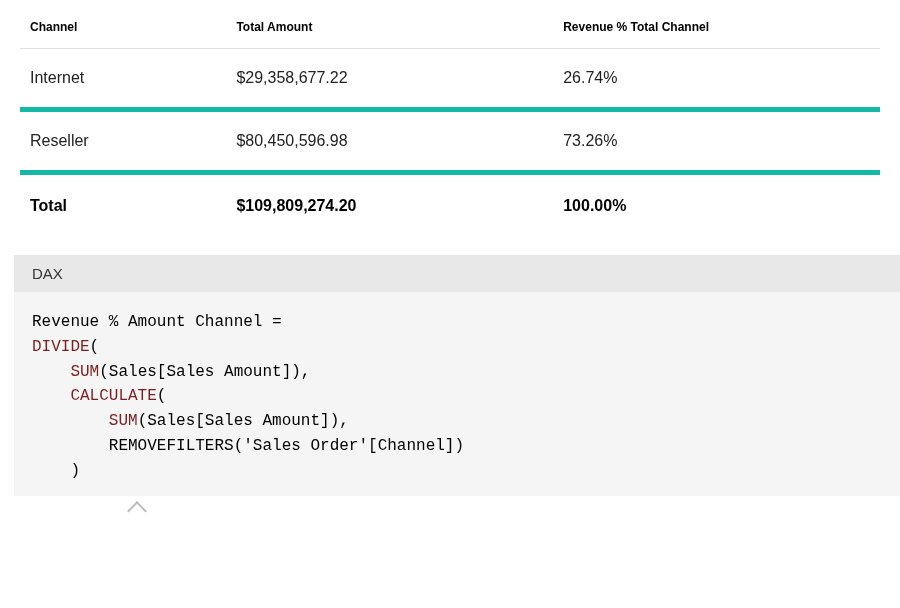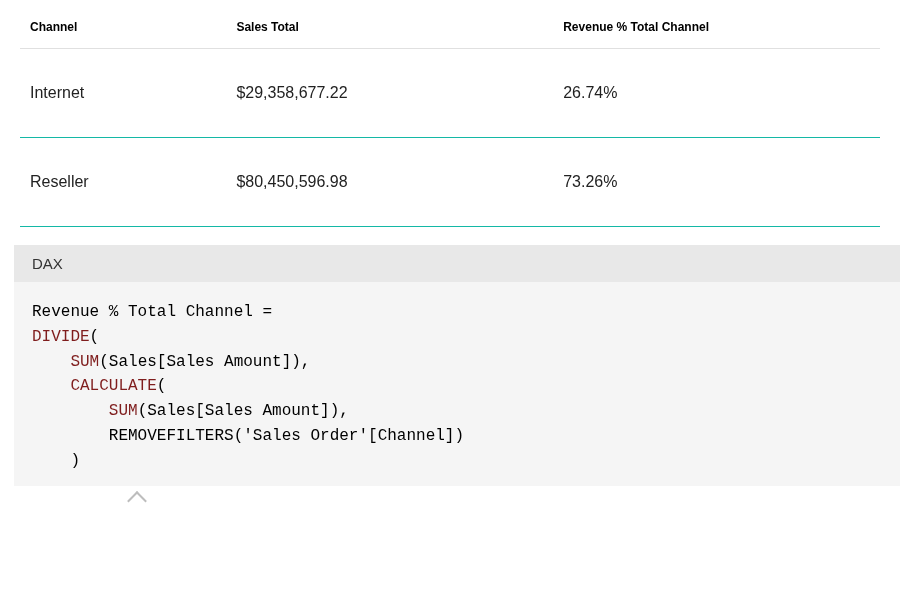--- a/index.html
+++ b/index.html
@@ -29,22 +29,22 @@
       color: #000;
       padding: 12px 10px 14px 10px;
       border-bottom: 1px solid #e0e0e0;
     }
     thead th:nth-child(1) { width: 24%; }
     thead th:nth-child(2) { width: 38%; }
     thead th:nth-child(3) { width: 38%; }
     tbody td {
       font-size: 16px;
       color: #222;
-      padding: 35px 10px;
-      border-bottom: 1px solid #14b8a6;
+      padding: 20px 10px;
+      border-bottom: 5px solid #14b8a6;
     }
     tbody tr.total-row td {
       font-weight: 700;
       color: #000;
       border-bottom: none;
       padding: 22px 10px;
     }
     .code-block {
       margin: 18px 0 0 14px;
       background: #f5f5f5;
@@ -80,42 +80,47 @@
     }
   </style>
 </head>
 <body>
 
 <div class="table-container">
   <table>
     <thead>
       <tr>
         <th>Channel</th>
-        <th>Sales Total</th>
+        <th>Total Amount</th>
         <th>Revenue % Total Channel</th>
       </tr>
     </thead>
     <tbody>
       <tr>
         <td>Internet</td>
         <td>$29,358,677.22</td>
         <td>26.74%</td>
       </tr>
       <tr>
         <td>Reseller</td>
         <td>$80,450,596.98</td>
         <td>73.26%</td>
       </tr>
+      <tr class="total-row">
+        <td>Total</td>
+        <td>$109,809,274.20</td>
+        <td>100.00%</td>
+      </tr>
     </tbody>
   </table>
 </div>
 
 <div class="code-block">
   <div class="code-label">DAX</div>
-  <div class="code-body"><span>Revenue % Total Channel =</span>
+  <div class="code-body"><span>Revenue % Amount Channel =</span>
 <span class="kw">DIVIDE</span><span>(</span>
 <span>    </span><span class="kw">SUM</span><span>(Sales[Sales Amount]),</span>
 <span>    </span><span class="kw">CALCULATE</span><span>(</span>
 <span>        </span><span class="kw">SUM</span><span>(Sales[Sales Amount]),</span>
 <span>        REMOVEFILTERS('Sales Order'[Channel])</span>
 <span>    )</span></div>
 </div>
 
 <div class="chev-wrap">
   <span class="chev"></span>

